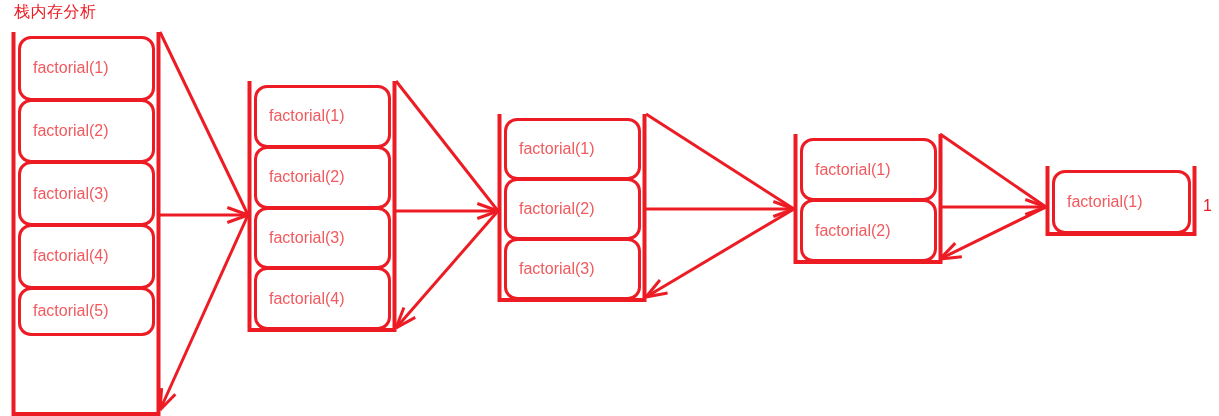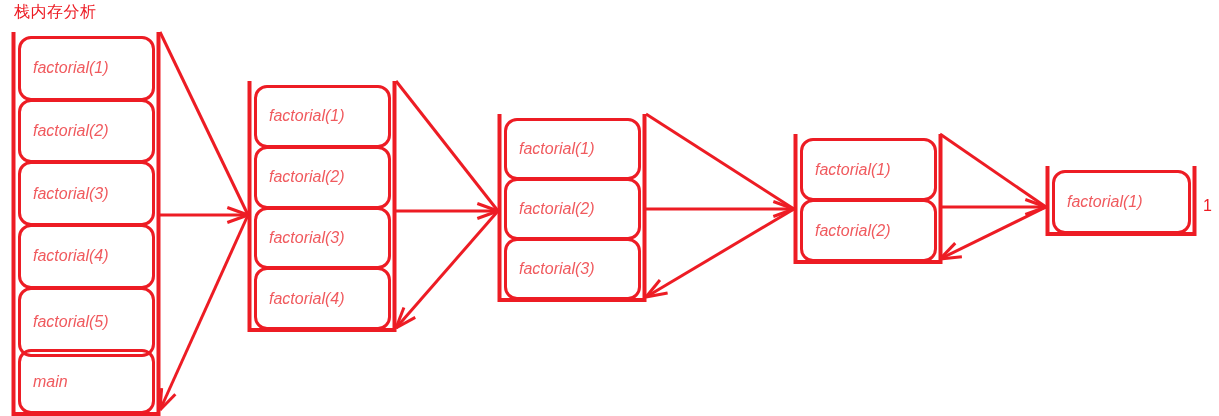--- a/index.html
+++ b/index.html
@@ -47,21 +47,20 @@
     background: transparent;
   }
   .frame-label {
     position: absolute;
     left: 12px;
     top: 50%;
     transform: translateY(-50%);
     font-size: 16px;
     color: #F05A5E;
     white-space: nowrap;
-    font-style: italic;
   }
   .result-label {
     position: absolute;
     font-size: 16px;
     color: #ED1C24;
     white-space: nowrap;
   }
 </style>
 </head>
 <body>
@@ -123,25 +122,22 @@
         </div>
         <div class="stack-frame" style="left: 6px; top: 62.6667px; width: 137px; height: 64.6667px;">
           <span class="frame-label">factorial(2)</span>
         </div>
         <div class="stack-frame" style="left: 6px; top: 125.333px; width: 137px; height: 64.6667px;">
           <span class="frame-label">factorial(3)</span>
         </div>
         <div class="stack-frame" style="left: 6px; top: 188px; width: 137px; height: 64.6667px;">
           <span class="frame-label">factorial(4)</span>
         </div>
-        <div class="stack-frame" style="left: 6px; top: 250.667px; width: 137px; height: 70px;">
+        <div class="stack-frame" style="left: 6px; top: 250.667px; width: 137px; height: 49px;">
           <span class="frame-label">factorial(5)</span>
-        </div>
-        <div class="stack-frame" style="left: 6px; top: 313.333px; width: 137px; height: 64.6667px;">
-          <span class="frame-label">main</span>
         </div>
       </div>
       <div class="stack-group" style="left: 248px; top: 85px; width: 148px; height: 243px;">
         <div class="stack-frame" style="left: 6px; top: 0px; width: 137px; height: 62.75px;">
           <span class="frame-label">factorial(1)</span>
         </div>
         <div class="stack-frame" style="left: 6px; top: 60.75px; width: 137px; height: 62.75px;">
           <span class="frame-label">factorial(2)</span>
         </div>
         <div class="stack-frame" style="left: 6px; top: 121.5px; width: 137px; height: 62.75px;">

